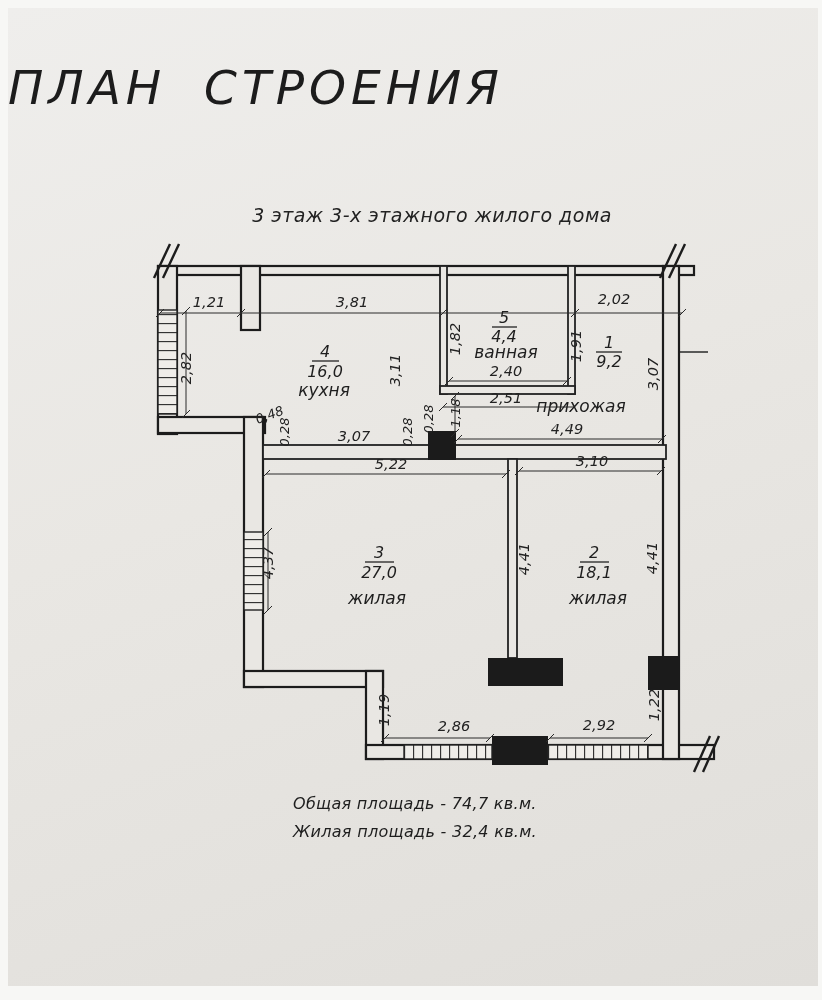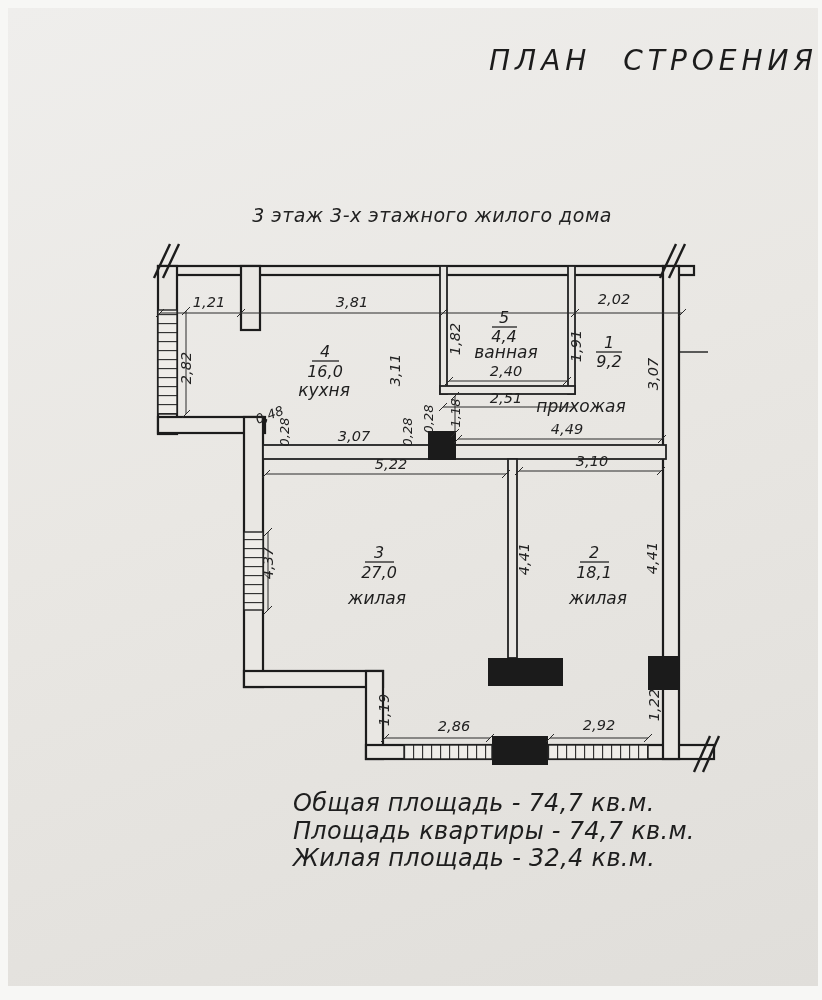--- a/index.html
+++ b/index.html
@@ -8,36 +8,36 @@
     width:822px;height:1000px;
     box-sizing:border-box;
     border:solid #f7f7f5;
     border-width:8px 4px 14px 8px;
     background:linear-gradient(160deg,#efeeec 0%,#e9e7e3 45%,#e0deda 100%);
     overflow:hidden;
     font-family:"DejaVu Sans",sans-serif;
     color:#1f1f1f;
   }
   .title{
-    position:absolute;top:36px;left:0;width:100%;
-    text-align:right;
-    font-size:28px;font-style:italic;font-weight:500;
+    position:absolute;top:52px;left:0;width:100%;
+    text-align:left;
+    font-size:47px;font-style:italic;font-weight:500;
     letter-spacing:5px;word-spacing:18px;
     color:#1c1c1c;
   }
   .subtitle{
     position:absolute;top:196px;left:0;width:100%;
     text-align:center;transform:translateX(19px);
     font-size:19px;font-style:italic;letter-spacing:0.5px;
     color:#222;
   }
   svg.plan{position:absolute;top:0;left:0;}
   .summary{
     position:absolute;top:782px;left:285px;
-    font-size:24px;font-style:italic;line-height:27.5px;
+    font-size:16px;font-style:italic;line-height:27.5px;
     letter-spacing:0.3px;color:#1e1e1e;white-space:nowrap;
   }
 </style>
 </head>
 <body>
 
 <div class="paper">
 
   <div class="title">ПЛАН СТРОЕНИЯ</div>
   <div class="subtitle">3 этаж 3-х этажного жилого дома</div>
@@ -205,17 +205,16 @@
       <text x="265" y="555" transform="rotate(-90 265 555)">4,37</text>
       <text x="521" y="551" transform="rotate(-90 521 551)">4,41</text>
       <text x="649" y="550" transform="rotate(-90 649 550)">4,41</text>
       <text x="381" y="702" transform="rotate(-90 381 702)">1,19</text>
       <text x="651" y="697" transform="rotate(-90 651 697)">1,22</text>
     </g>
   </svg>
 
   <div class="summary">
     <div>Общая площадь - 74,7 кв.м.</div>
-    <div>Площадь квартиры - 74,7 кв.м.</div>
     <div>Жилая площадь - 32,4 кв.м.</div>
   </div>
 
 </div>
 
 </body></html>

